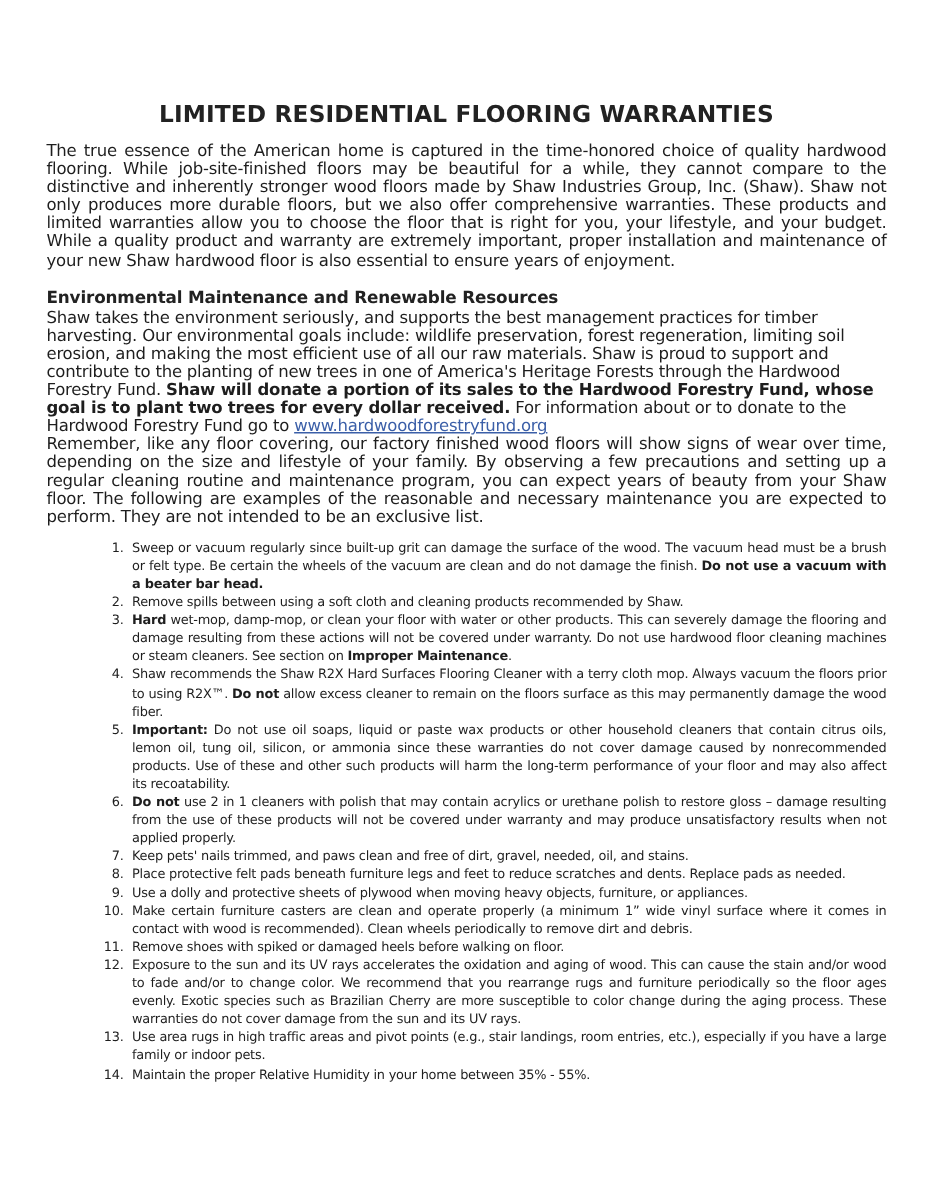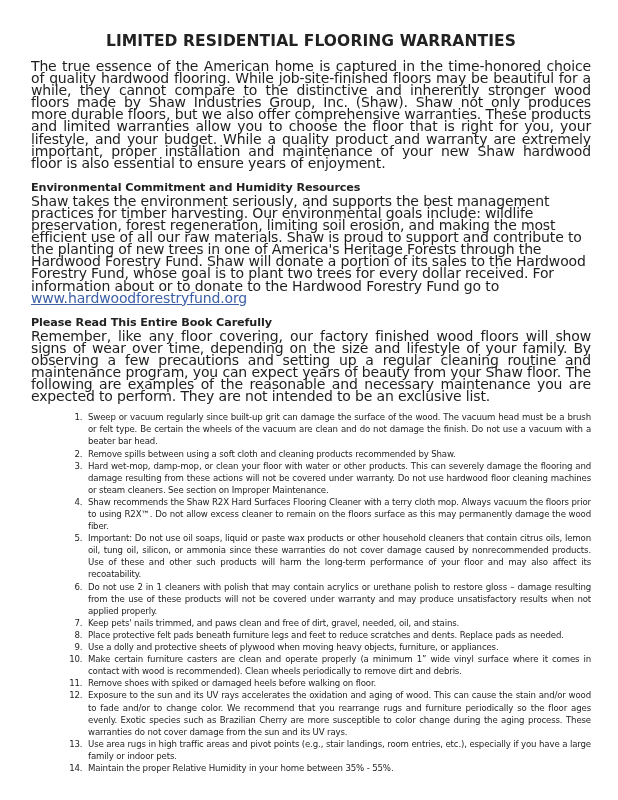--- a/index.html
+++ b/index.html
@@ -1,55 +1,54 @@
 <!DOCTYPE html>
 <html><head>
 <meta charset="utf-8">
 <style>
   html, body { margin: 0; padding: 0; background: #ffffff; }
   body {
     width: 618px; height: 800px; overflow: hidden;
     font-family: "DejaVu Sans", sans-serif;
     color: #1e1e1e;
   }
-  .page { position: relative; padding: 32px 27px 0 31px; }
+  .page { position: relative; padding: 67px 27px 0 31px; }
   .title {
     text-align: center; font-weight: bold; font-size: 15.5px;
     letter-spacing: 0.1px; margin: 0 0 10px 0; color: #222;
   }
   p {
-    font-size: 14px; line-height: 12.1px; margin: 0; text-align: justify;
+    font-size: 11px; line-height: 12.1px; margin: 0; text-align: justify;
     letter-spacing: -0.15px;
   }
   .left { text-align: left; }
   h2 {
     font-size: 11.2px; font-weight: bold; margin: 12px 0 1px 0; color: #222;
     letter-spacing: -0.1px;
   }
   a.link { color: #3b5fa8; text-decoration: underline; }
   ol {
     margin: 9px 0 0 0; padding: 0 0 0 54px;
     font-size: 8.6px; line-height: 12.1px; letter-spacing: -0.15px;
   }
   ol li { text-align: justify; padding-left: 3px; }
   ol li::marker { font-size: 8.6px; }
-  b { font-weight: normal; }
+  b { font-weight: bold; }
 </style>
 </head>
 <body>
 
 <div class="page">
   <div class="title">LIMITED RESIDENTIAL FLOORING WARRANTIES</div>
 
   <p>The true essence of the American home is captured in the time-honored choice of quality hardwood flooring. While job-site-finished floors may be beautiful for a while, they cannot compare to the distinctive and inherently stronger wood floors made by Shaw Industries Group, Inc. (Shaw). Shaw not only produces more durable floors, but we also offer comprehensive warranties. These products and limited warranties allow you to choose the floor that is right for you, your lifestyle, and your budget. While a quality product and warranty are extremely important, proper installation and maintenance of your new Shaw hardwood floor is also essential to ensure years of enjoyment.</p>
 
-  <h2>Environmental Commitment and Humidity Resources</h2>
+  <h2>Environmental Maintenance and Renewable Resources</h2>
   <p class="left"><span> Shaw takes the environment seriously, and supports the best management practices for timber harvesting. Our environmental goals include: wildlife preservation, forest regeneration, limiting soil erosion, and making the most efficient use of all our raw materials. Shaw is proud to support and contribute to the planting of new trees in one of America's Heritage Forests through the Hardwood Forestry Fund. </span><b>Shaw will donate a portion of its sales to the Hardwood Forestry Fund, whose goal is to plant two trees for every dollar received.</b><span> For information about or to donate to the Hardwood Forestry Fund go to </span><a class="link">www.hardwoodforestryfund.org</a></p>
 
-  <h2>Please Read This Entire Book Carefully</h2>
 
   <p>Remember, like any floor covering, our factory finished wood floors will show signs of wear over time, depending on the size and lifestyle of your family. By observing a few precautions and setting up a regular cleaning routine and maintenance program, you can expect years of beauty from your Shaw floor. The following are examples of the reasonable and necessary maintenance you are expected to perform. They are not intended to be an exclusive list.</p>
 
   <ol>
     <li><span>Sweep or vacuum regularly since built-up grit can damage the surface of the wood. The vacuum head must be a brush or felt type. Be certain the wheels of the vacuum are clean and do not damage the finish. </span><b>Do not use a vacuum with a beater bar head.</b></li>
     <li><span>Remove spills between using a soft cloth and cleaning products recommended by Shaw.</span></li>
     <li><b>Hard</b><span> wet-mop, damp-mop, or clean your floor with water or other products. This can severely damage the flooring and damage resulting from these actions will not be covered under warranty. Do not use hardwood floor cleaning machines or steam cleaners. See section on </span><b>Improper Maintenance</b><span>.</span></li>
     <li><span>Shaw recommends the Shaw R2X Hard Surfaces Flooring Cleaner with a terry cloth mop. Always vacuum the floors prior to using R2X™. </span><b>Do not</b><span> allow excess cleaner to remain on the floors surface as this may permanently damage the wood fiber.</span></li>
     <li><b>Important:</b><span> Do not use oil soaps, liquid or paste wax products or other household cleaners that contain citrus oils, lemon oil, tung oil, silicon, or ammonia since these warranties do not cover damage caused by nonrecommended products. Use of these and other such products will harm the long-term performance of your floor and may also affect its recoatability.</span></li>
     <li><b>Do not</b><span> use 2 in 1 cleaners with polish that may contain acrylics or urethane polish to restore gloss – damage resulting from the use of these products will not be covered under warranty and may produce unsatisfactory results when not applied properly.</span></li>

